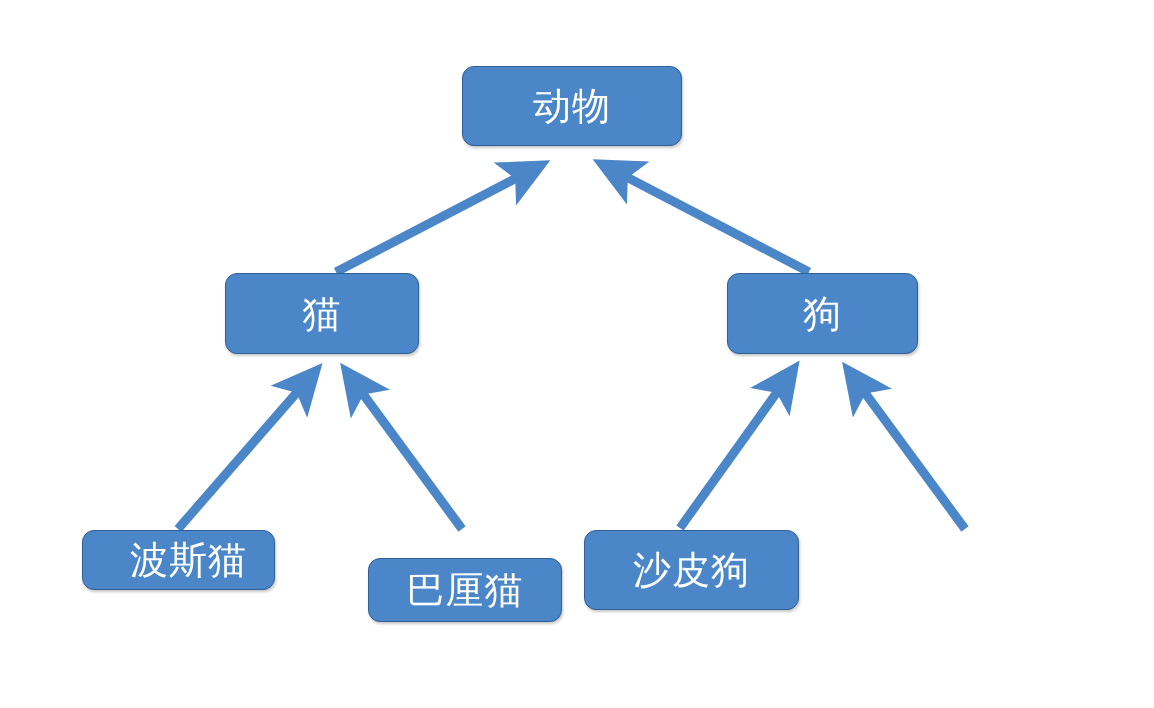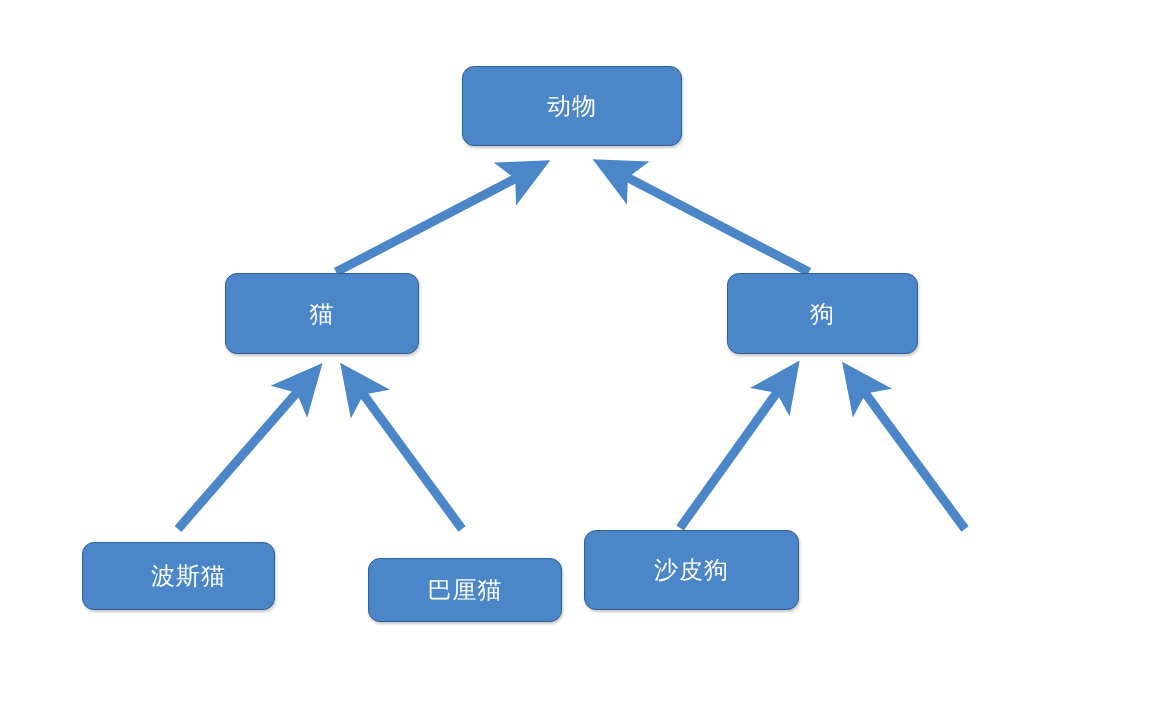--- a/index.html
+++ b/index.html
@@ -32,32 +32,32 @@
     display: flex;
     align-items: center;
     justify-content: center;
     color: #ffffff;
     text-align: center;
     line-height: 1;
     box-shadow: 1px 2px 3px rgba(0,0,0,0.22);
     z-index: 3;
   }
   .node-label {
-    font-size: 24px;
+    font-size: 38px;
     letter-spacing: 1px;
     color: #ffffff;
     white-space: nowrap;
   }
   
   #node-animal { left: 462px; top: 66px; width: 220px; height: 80px; }
   
   #node-cat { left: 225px; top: 273px; width: 194px; height: 81px; }
   #node-dog { left: 727px; top: 273px; width: 191px; height: 81px; }
   
-  #node-persian-cat  { left: 82px;  top: 542px; width: 193px; height: 68px; padding-left: 20px; }
+  #node-persian-cat  { left: 82px;  top: 530px; width: 193px; height: 60px; padding-left: 20px; }
   #node-balinese-cat { left: 368px; top: 558px; width: 194px; height: 64px; }
   #node-sharpei-dog  { left: 584px; top: 530px; width: 215px; height: 80px; }
   #node-dalmatian-dog{ left: 872px; top: 530px; width: 191px; height: 80px; }
 </style>
 </head>
 <body>
 
 <div id="canvas">
 
   <svg id="arrow-layer" viewBox="0 0 1154 708" width="1154" height="708" xmlns="http://www.w3.org/2000/svg">

